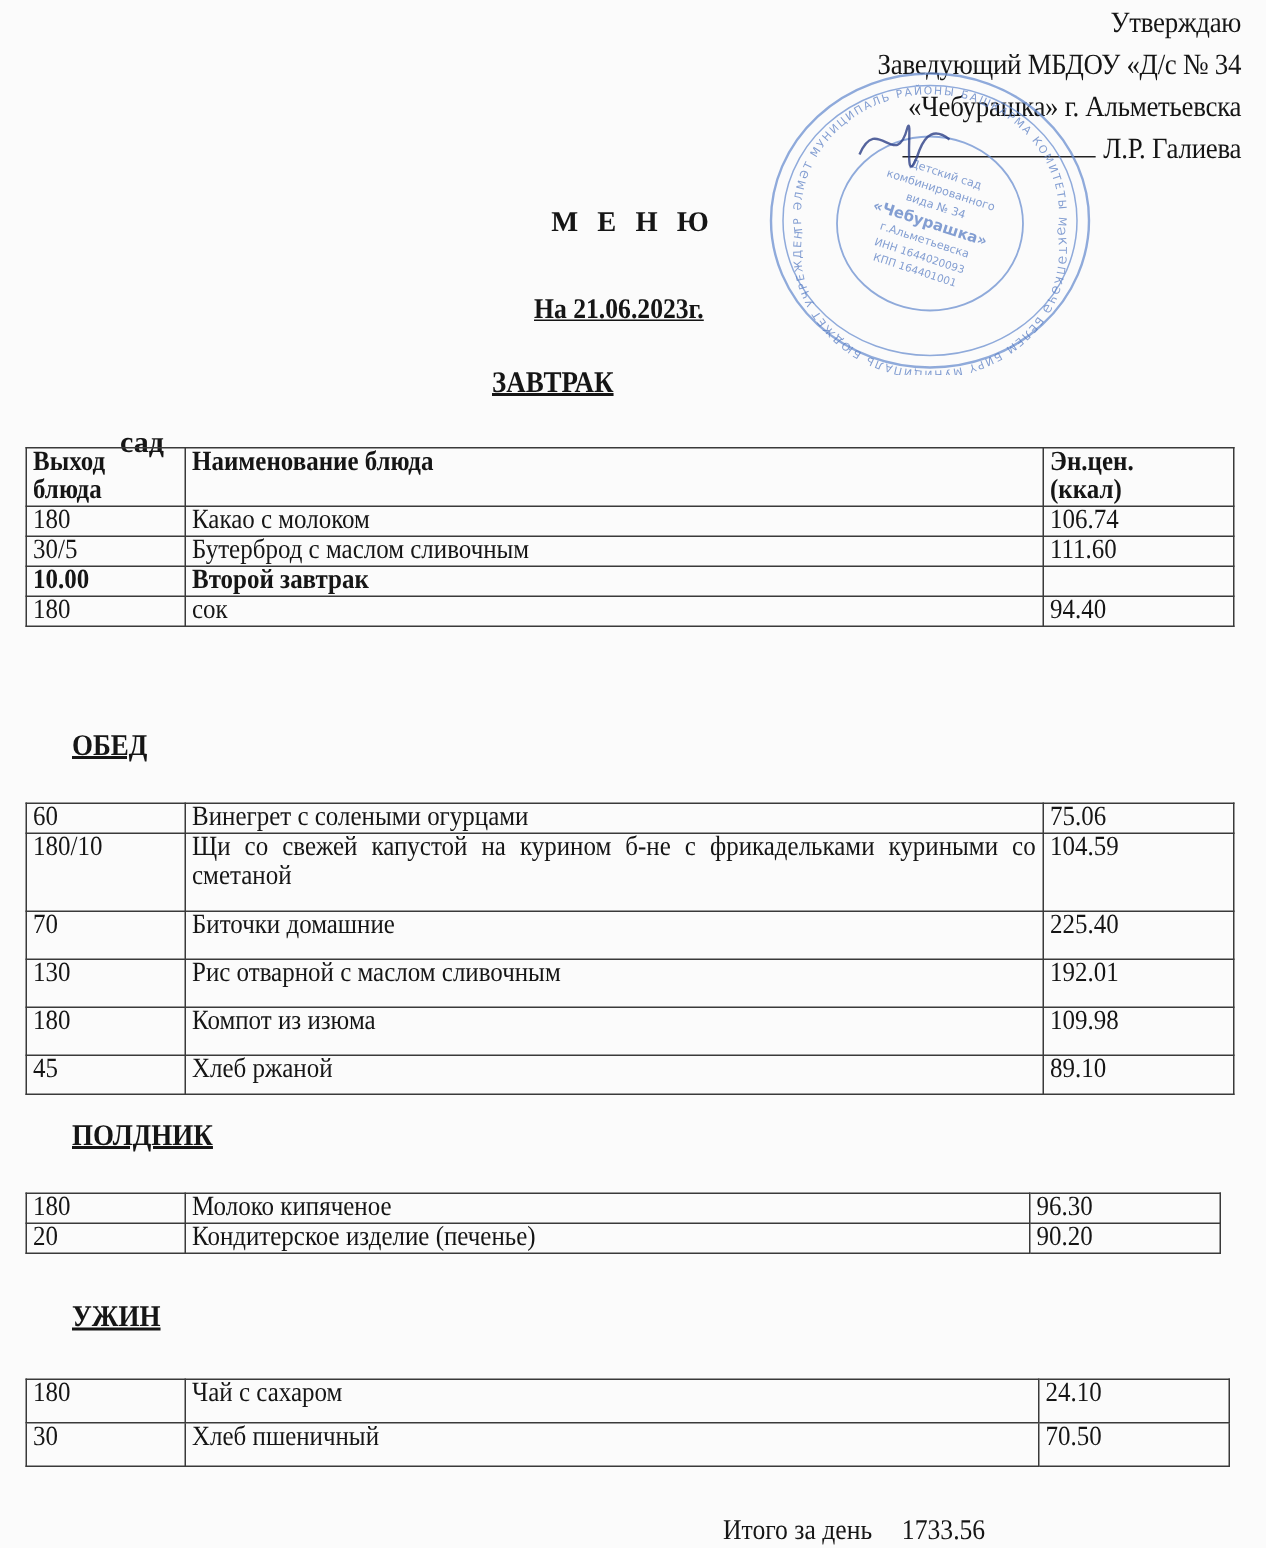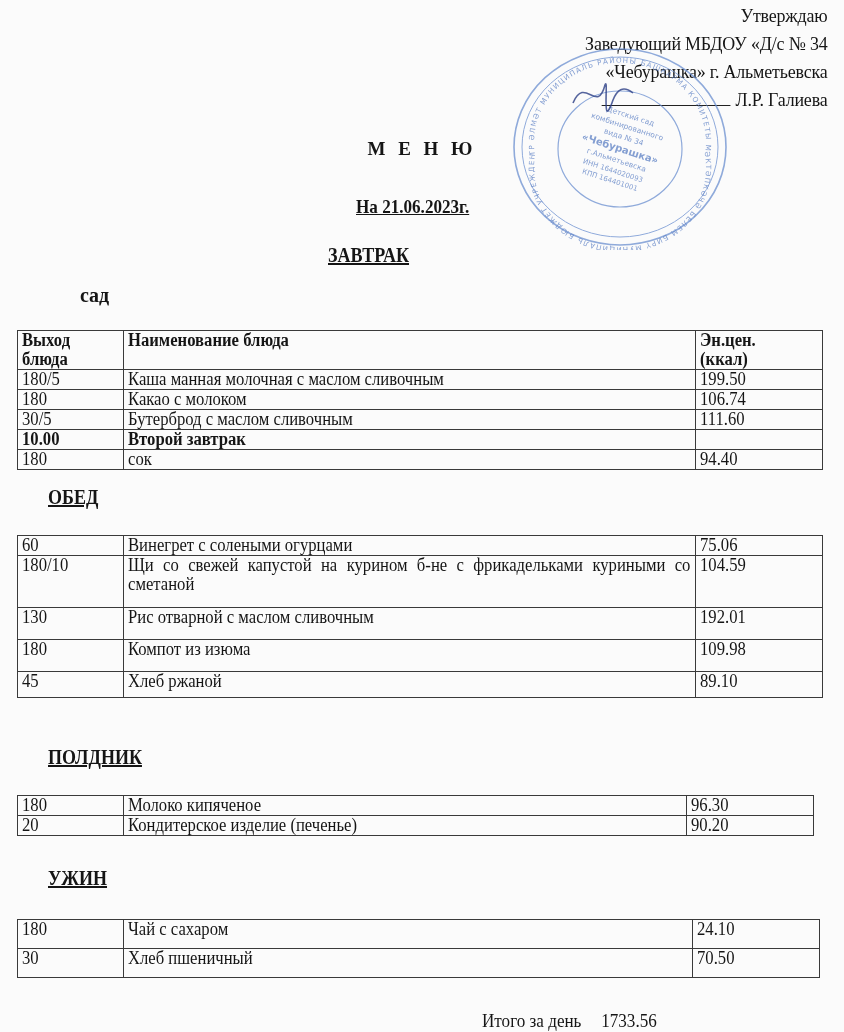--- a/index.html
+++ b/index.html
@@ -90,31 +90,26 @@
     <text x="115" y="139" font-size="7">КПП 164401001</text>
   </g>
   <path d="M 68 58 C 80 30, 92 70, 100 40 C 104 30, 96 90, 108 55 C 112 45, 118 40, 128 48" fill="none" stroke="#2c3f86" stroke-width="1.6" opacity="0.8"></path>
 </svg>
 
 <div class="abs title">М Е Н Ю</div>
 <div class="abs date">На 21.06.2023г.</div>
 <div class="abs sad">сад</div>
 <div class="abs section-title" style="left:328px; top:244px;">ЗАВТРАК</div>
 
-<table class="menu" style="left:17px; top:298px; width:806px;margin-top:32px;">
+<table class="menu" style="left:17px; top:298px; width:806px;">
   <tbody>
       <tr class="bold">
     <td class="out"><span class="cell-text">Выход</span><br><span class="cell-text">блюда</span></td>
     <td class="name"><span class="cell-text">Наименование блюда</span></td>
     <td class="kcal"><span class="cell-text">Эн.цен.</span><br><span class="cell-text">(ккал)</span></td>
-  </tr>
-  <tr>
-    <td class="out"><span class="cell-text">180/5</span></td>
-    <td class="name"><span class="cell-text">Каша манная  молочная с маслом сливочным</span></td>
-    <td class="kcal"><span class="cell-text">199.50</span></td>
   </tr>
   <tr>
     <td class="out"><span class="cell-text">180</span></td>
     <td class="name"><span class="cell-text">Какао с молоком</span></td>
     <td class="kcal"><span class="cell-text">106.74</span></td>
   </tr>
   <tr>
     <td class="out"><span class="cell-text">30/5</span></td>
     <td class="name"><span class="cell-text">Бутерброд с маслом сливочным</span></td>
     <td class="kcal"><span class="cell-text">111.60</span></td>
@@ -141,20 +136,25 @@
     <td class="kcal"><span class="cell-text">75.06</span></td>
   </tr>
   <tr style="height:52px">
     <td class="out"><span class="cell-text">180/10</span></td>
     <td class="name" style="white-space:normal;">
           <span class="wrap-text">Щи со свежей  капустой на курином б-не с фрикадельками куриными со сметаной</span>
         </td>
     <td class="kcal"><span class="cell-text">104.59</span></td>
   </tr>
   <tr style="height:32px">
+    <td class="out"><span class="cell-text">70</span></td>
+    <td class="name"><span class="cell-text">Биточки домашние</span></td>
+    <td class="kcal"><span class="cell-text">225.40</span></td>
+  </tr>
+  <tr style="height:32px">
     <td class="out"><span class="cell-text">130</span></td>
     <td class="name"><span class="cell-text">Рис отварной с маслом сливочным</span></td>
     <td class="kcal"><span class="cell-text">192.01</span></td>
   </tr>
   <tr style="height:32px">
     <td class="out"><span class="cell-text">180</span></td>
     <td class="name"><span class="cell-text">Компот из изюма</span></td>
     <td class="kcal"><span class="cell-text">109.98</span></td>
   </tr>
   <tr style="height:26px">

